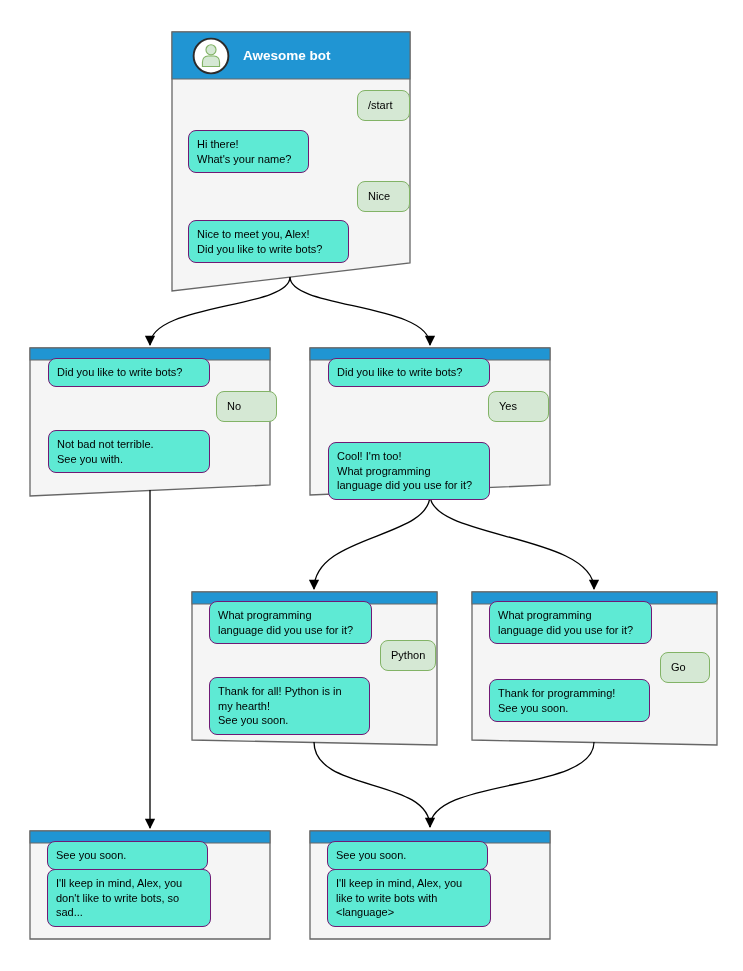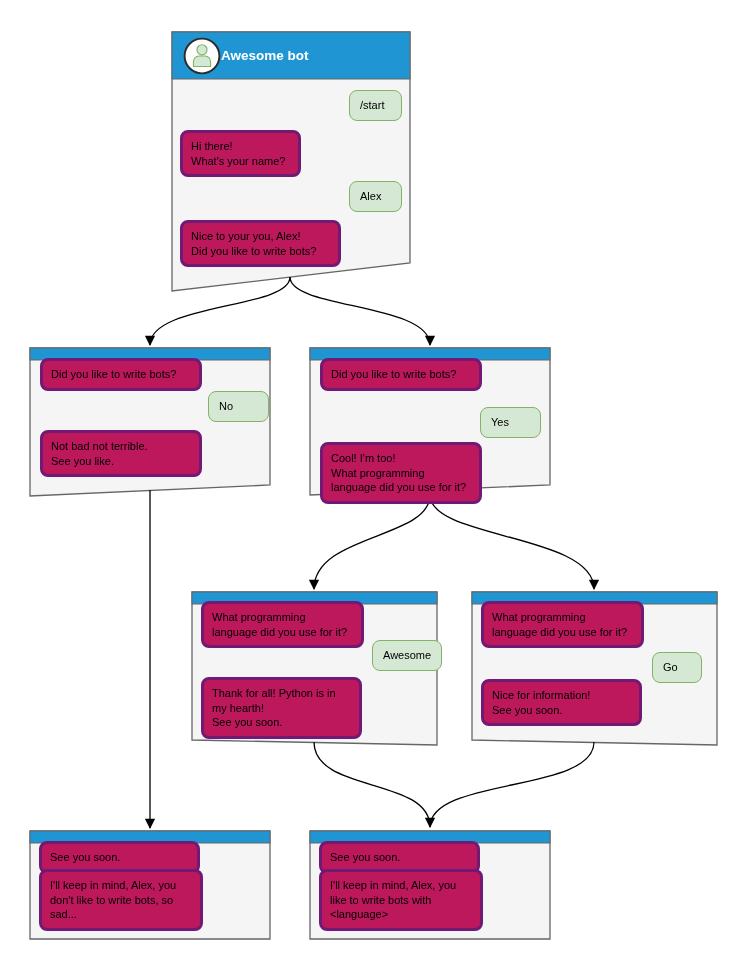--- a/index.html
+++ b/index.html
@@ -7,27 +7,27 @@
     position:relative;width:743px;height:971px;background:#ffffff;
     font-family:"Liberation Sans",sans-serif;overflow:hidden;
   }
   .layer{position:absolute;left:0;top:0;}
   .box{fill:#F5F5F5;stroke:#666666;stroke-width:1.3;}
   .titlebar{fill:#2095D3;stroke:#666666;stroke-width:1;}
   .edge{fill:none;stroke:#000000;stroke-width:1.3;}
   .bubble{
     position:absolute;box-sizing:border-box;border-radius:8px;
     font-size:11px;line-height:1.32;color:#000;
-    white-space:pre;width:fit-content;
+    white-space:pre;width:fit-content;margin-left:8px;
   }
-  .bot-bubble{background:#be185d;border:3px solid #701a75;padding:6px 8px;}
+  .bot-bubble{background:#5eead4;border:1px solid #701a75;padding:6px 8px;}
   .user-bubble{background:#D5E8D4;border:1px solid #82B366;padding:7px 10px;}
   .chat-header{
     position:absolute;left:172px;top:32px;width:238px;height:47px;
-    display:flex;align-items:center;box-sizing:border-box;padding-left:11px;
+    display:flex;align-items:center;gap:13px;box-sizing:border-box;padding-left:20px;
   }
   .chat-title{color:#ffffff;font-weight:bold;font-size:13.5px;}
   .avatar{width:38px;height:38px;flex:0 0 auto;}
 </style>
 </head>
 <body>
 
 <div class="canvas">
 
   <svg class="layer" width="743" height="971" viewBox="0 0 743 971">
@@ -67,46 +67,46 @@
       <circle cx="20" cy="20" r="18.3" fill="#ffffff" stroke="#2b2b2b" stroke-width="2"></circle>
       <circle cx="20" cy="13.5" r="5.3" fill="#D5E8D4" stroke="#82B366" stroke-width="1.2"></circle>
       <path d="M11,31 L11,26.5 Q11,20.5 17,20 L23,20 Q29,20.5 29,26.5 L29,31 Z" fill="#D5E8D4" stroke="#82B366" stroke-width="1.2"></path>
     </svg>
     <span class="chat-title">Awesome bot</span>
   </div>
 
   <div class="bubble user-bubble" style="left:349px;top:90px;min-width:53px">/start</div>
   <div class="bubble bot-bubble" style="left:180px;top:130px;min-width:121px">Hi there!
 What's your name?</div>
-  <div class="bubble user-bubble" style="left:349px;top:181px;min-width:53px">Alex</div>
-  <div class="bubble bot-bubble" style="left:180px;top:220px;min-width:161px">Nice to your you, Alex!
+  <div class="bubble user-bubble" style="left:349px;top:181px;min-width:53px">Nice</div>
+  <div class="bubble bot-bubble" style="left:180px;top:220px;min-width:161px">Nice to meet you, Alex!
 Did you like to write bots?</div>
 
   <div class="bubble bot-bubble" style="left:40px;top:358px;min-width:162px">Did you like to write bots?</div>
   <div class="bubble user-bubble" style="left:208px;top:391px;min-width:61px">No</div>
   <div class="bubble bot-bubble" style="left:40px;top:430px;min-width:162px">Not bad not terrible.
-See you like.</div>
+See you with.</div>
 
   <div class="bubble bot-bubble" style="left:320px;top:358px;min-width:162px">Did you like to write bots?</div>
-  <div class="bubble user-bubble" style="left:480px;top:407px;min-width:61px">Yes</div>
+  <div class="bubble user-bubble" style="left:480px;top:391px;min-width:61px">Yes</div>
   <div class="bubble bot-bubble" style="left:320px;top:442px;min-width:162px">Cool! I'm too!
 What programming
 language did you use for it?</div>
 
   <div class="bubble bot-bubble" style="left:201px;top:601px;min-width:163px">What programming
 language did you use for it?</div>
-  <div class="bubble user-bubble" style="left:372px;top:640px;min-width:50px">Awesome</div>
+  <div class="bubble user-bubble" style="left:372px;top:640px;min-width:50px">Python</div>
   <div class="bubble bot-bubble" style="left:201px;top:677px;min-width:161px">Thank for all! Python is in
 my hearth!
 See you soon.</div>
 
   <div class="bubble bot-bubble" style="left:481px;top:601px;min-width:163px">What programming
 language did you use for it?</div>
   <div class="bubble user-bubble" style="left:652px;top:652px;min-width:50px">Go</div>
-  <div class="bubble bot-bubble" style="left:481px;top:679px;min-width:161px">Nice for information!
+  <div class="bubble bot-bubble" style="left:481px;top:679px;min-width:161px">Thank for programming!
 See you soon.</div>
 
   <div class="bubble bot-bubble" style="left:39px;top:841px;min-width:161px">See you soon.</div>
   <div class="bubble bot-bubble" style="left:39px;top:869px;min-width:164px">I'll keep in mind, Alex, you
 don't like to write bots, so
 sad...</div>
 
   <div class="bubble bot-bubble" style="left:319px;top:841px;min-width:161px">See you soon.</div>
   <div class="bubble bot-bubble" style="left:319px;top:869px;min-width:164px">I'll keep in mind, Alex, you
 like to write bots with

